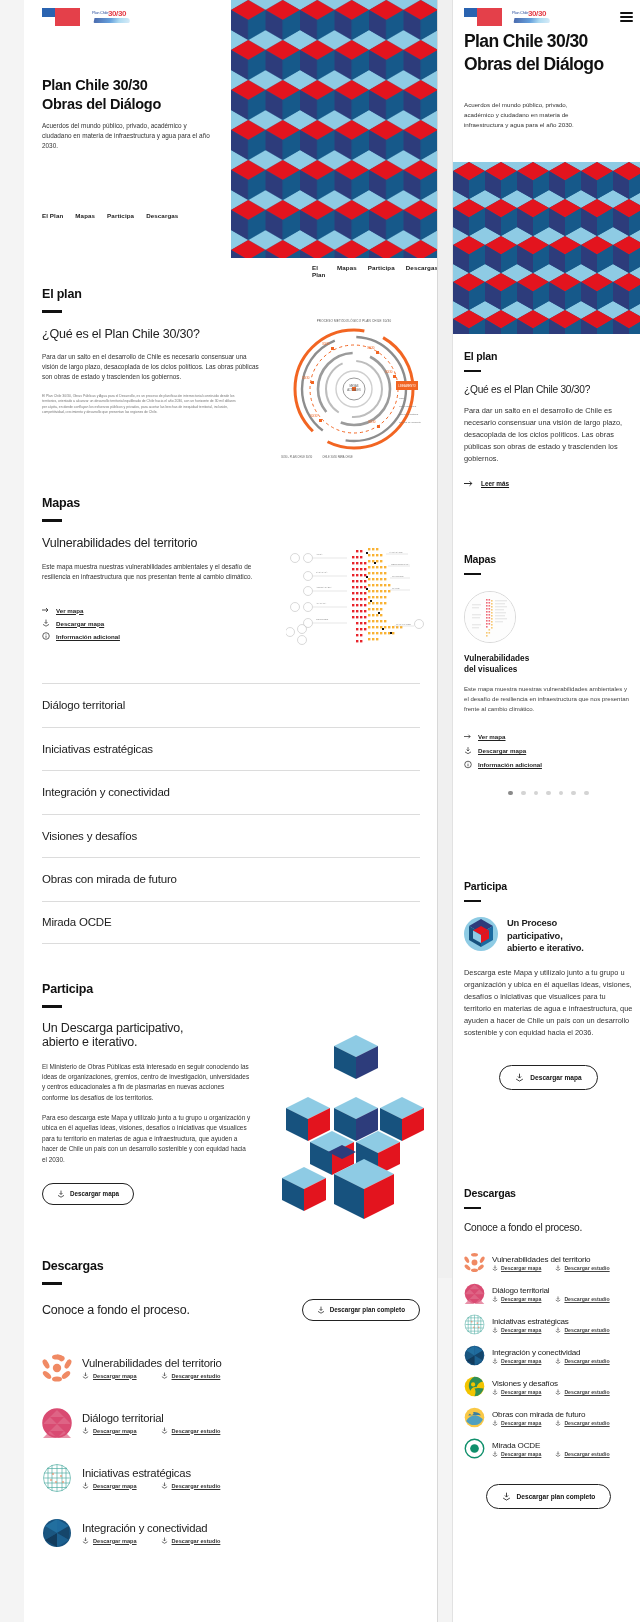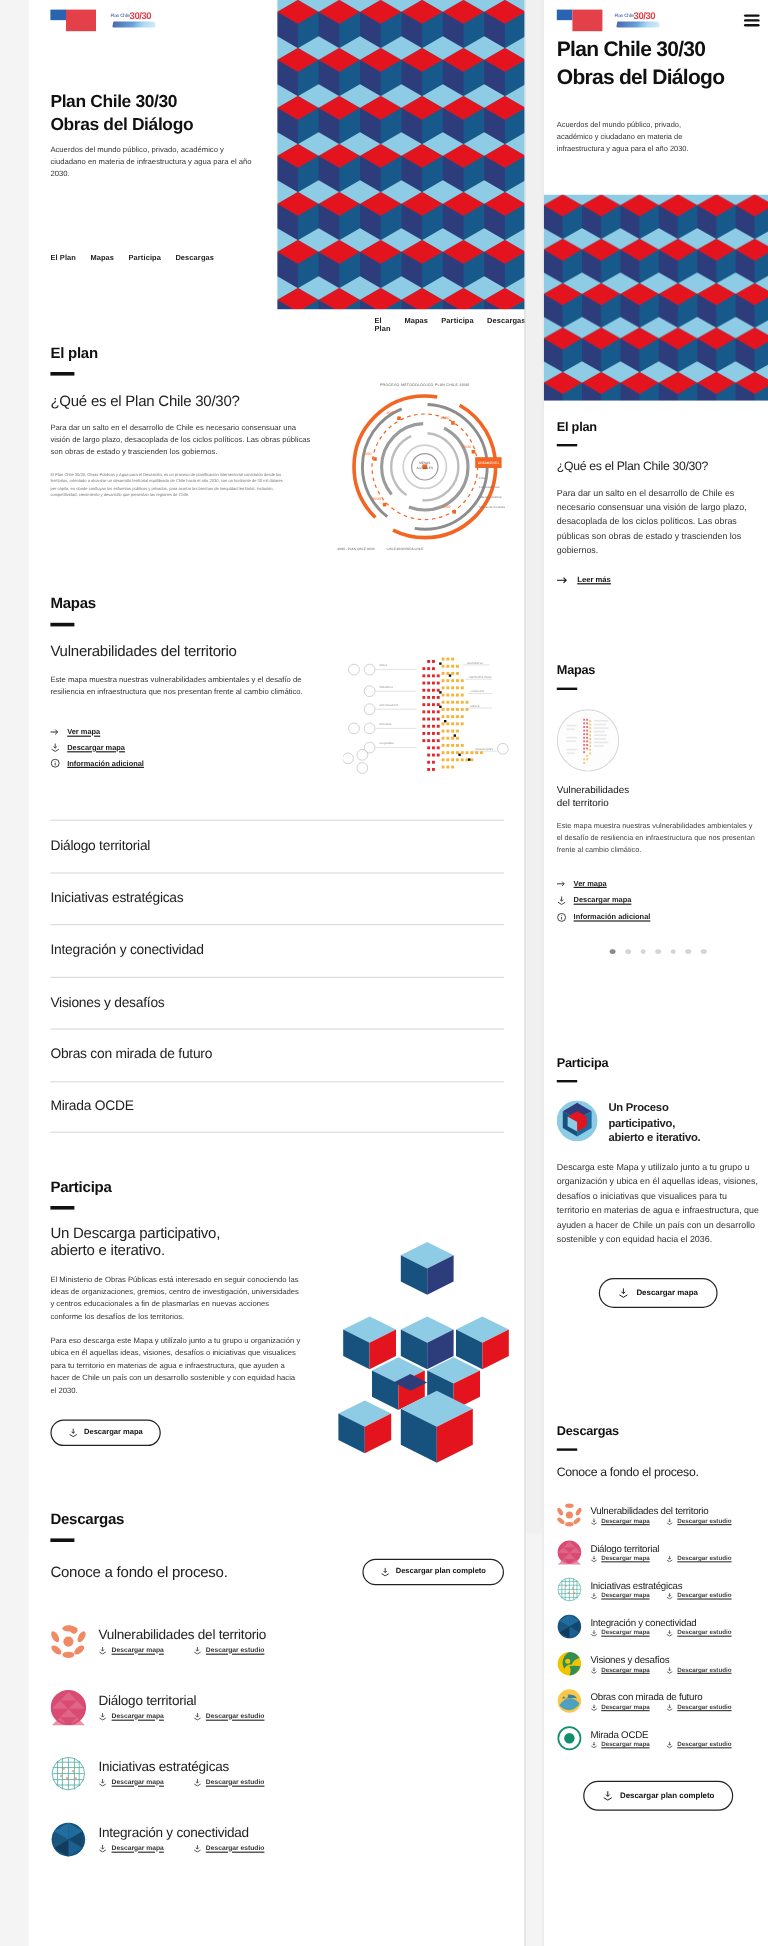--- a/index.html
+++ b/index.html
@@ -93,21 +93,21 @@
   .m-sub { position: absolute; left: 11px; top: 100px; width: 120px; font-size: 6.2px; line-height: 1.62; color: #333; }
   .m-hero { position: absolute; left: 0; top: 162px; width: 191px; height: 172px; overflow: hidden; }
 
   .m-sec { position: absolute; left: 11px; width: 169px; }
   .m-sec-title { font-size: 10.6px; font-weight: bold; color: #111; letter-spacing: -.2px; }
   .m-rule { width: 17px; height: 2.4px; background: #111; margin-top: 8px; }
   .m-h2 { font-size: 10.2px; color: #222; letter-spacing: -.25px; font-weight: 400; }
   .m-p { font-size: 7.4px; line-height: 1.62; color: #333; }
   .m-link { display: flex; align-items: center; gap: 7px; font-size: 6.4px; color: #111; font-weight: 600; }
 
-  .m-mapcard-title { font-size: 8.2px; font-weight: normal; color: #111; line-height: 1.32; }
+  .m-mapcard-title { font-size: 8.2px; font-weight: bold; color: #111; line-height: 1.32; }
   .m-mapcard-p { font-size: 6.1px; line-height: 1.62; color: #444; }
   .m-dots { display: flex; gap: 8px; justify-content: center; }
   .m-dots i { width: 4.6px; height: 4.6px; border-radius: 50%; background: #d4d4d4; display: block; }
   .m-dots i.on { background: #8a8a8a; }
 
   .m-particip-head { display: flex; align-items: flex-start; gap: 9px; font-weight: bold; }
   .m-particip-h { font-size: 9.4px; color: #222; line-height: 1.32; letter-spacing: -.2px; }
 
   .m-dl-row { display: flex; align-items: center; gap: 7px; height: 31px; }
   .m-dl-ico { width: 21px; height: 21px; flex: 0 0 21px; }
@@ -853,21 +853,21 @@
                   <rect x="26" y="35" width="1.6" height="1.6"></rect>
                 <rect x="23.5" y="37" width="1.6" height="1.6"></rect>
                   <rect x="21" y="40" width="1.6" height="1.6"></rect>
                 <rect x="23.5" y="40" width="1.6" height="1.6"></rect>
                   <rect x="21" y="43" width="1.6" height="1.6"></rect>
               </g>
             </svg>
           </div>
           <div class="m-mapcard-title" style="margin-top:11px;">
             <div>Vulnerabilidades</div>
-            <div>del territorio</div>
+            <div>del visualices</div>
           </div>
           <div class="m-mapcard-p" style="margin-top:8px;">Este mapa muestra nuestras vulnerabilidades ambientales y el desafío de resiliencia en infraestructura que nos presentan frente al cambio climático.</div>
           <div class="linklist" style="margin-top:19px; gap:6px;">
             <a class="linkrow" href="#">
               <span class="ic">
                 <svg width="9" height="7" viewBox="0 0 9 7">
                     <path d="M0 3.5h6.8M5 1.5l1.9 2-1.9 2" stroke="#222" stroke-width=".8" fill="none"></path>
                   </svg>
               </span>
               <span>Ver mapa</span>

